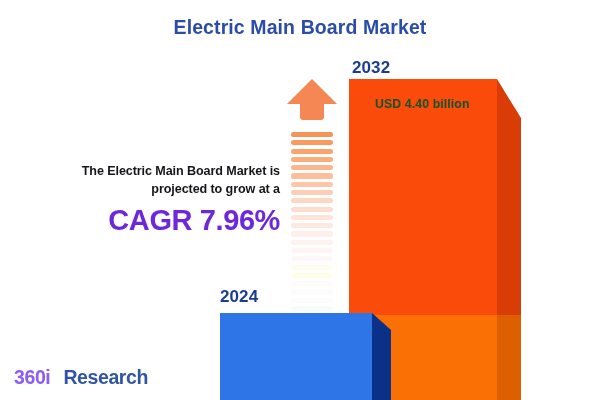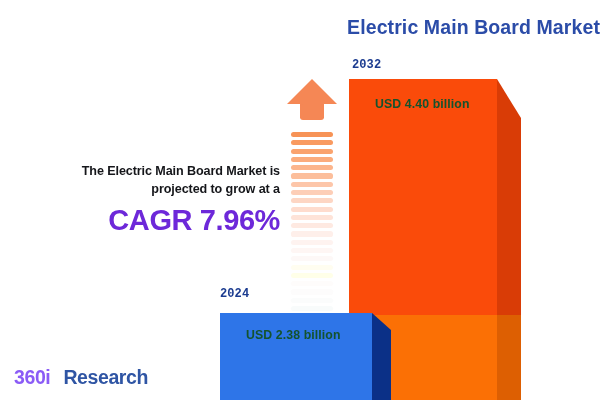--- a/index.html
+++ b/index.html
@@ -20,21 +20,21 @@
     background: #ffffff;
     overflow: hidden;
   }
 
   
   #chart-title {
     position: absolute;
     left: 0;
     top: 16px;
     width: 600px;
-    text-align: right;
+    text-align: center;
     font-size: 19.5px;
     font-weight: bold;
     color: #2B4CA8;
     letter-spacing: 0.1px;
   }
 
   
   #cagr-block {
     position: absolute;
     left: 18px;
@@ -98,25 +98,24 @@
   }
   .shaft-rung {
     height: 5.2px;
     border-radius: 2.6px;
     width: 100%;
   }
   .bar-face { position: absolute; left: 0; top: 0; }
   .bar-side { position: absolute; }
   .bar-year {
     position: absolute;
-    font-size: 12px;
+    font-size: 17px;
     font-weight: bold;
     color: #1C3C90;
     letter-spacing: 0.1px;
-    font-family: Liberation Mono, monospace;
   }
   .bar-value {
     position: absolute;
     font-size: 12.3px;
     font-weight: bold;
     color: #14532d;
     letter-spacing: 0.1px;
     white-space: nowrap;
   }
 
@@ -208,19 +207,18 @@
   <div class="bar-face" id="bar-2032-upper-face"></div>
   <div class="bar-side" id="bar-2032-upper-side"></div>
   <div class="bar-face" id="bar-2032-lower-face"></div>
   <div class="bar-side" id="bar-2032-lower-side"></div>
   <div class="bar-year" style="left:352px; top:58px;">2032</div>
   <div class="bar-value" style="left:375px; top:97px;">USD 4.40 billion</div>
 
   <div class="bar-face" id="bar-2024-face"></div>
   <div class="bar-side" id="bar-2024-side"></div>
   <div class="bar-year" style="left:220px; top:287px;">2024</div>
-  <div class="bar-value" style="left:246px; top:328px;">USD 2.38 billion</div>
 
   <div id="logo">
     <span class="logo-orange">360</span><span class="logo-orange">i</span><span class="logo-blue">Research</span>
   </div>
 
 </div>
 
 </body></html>

